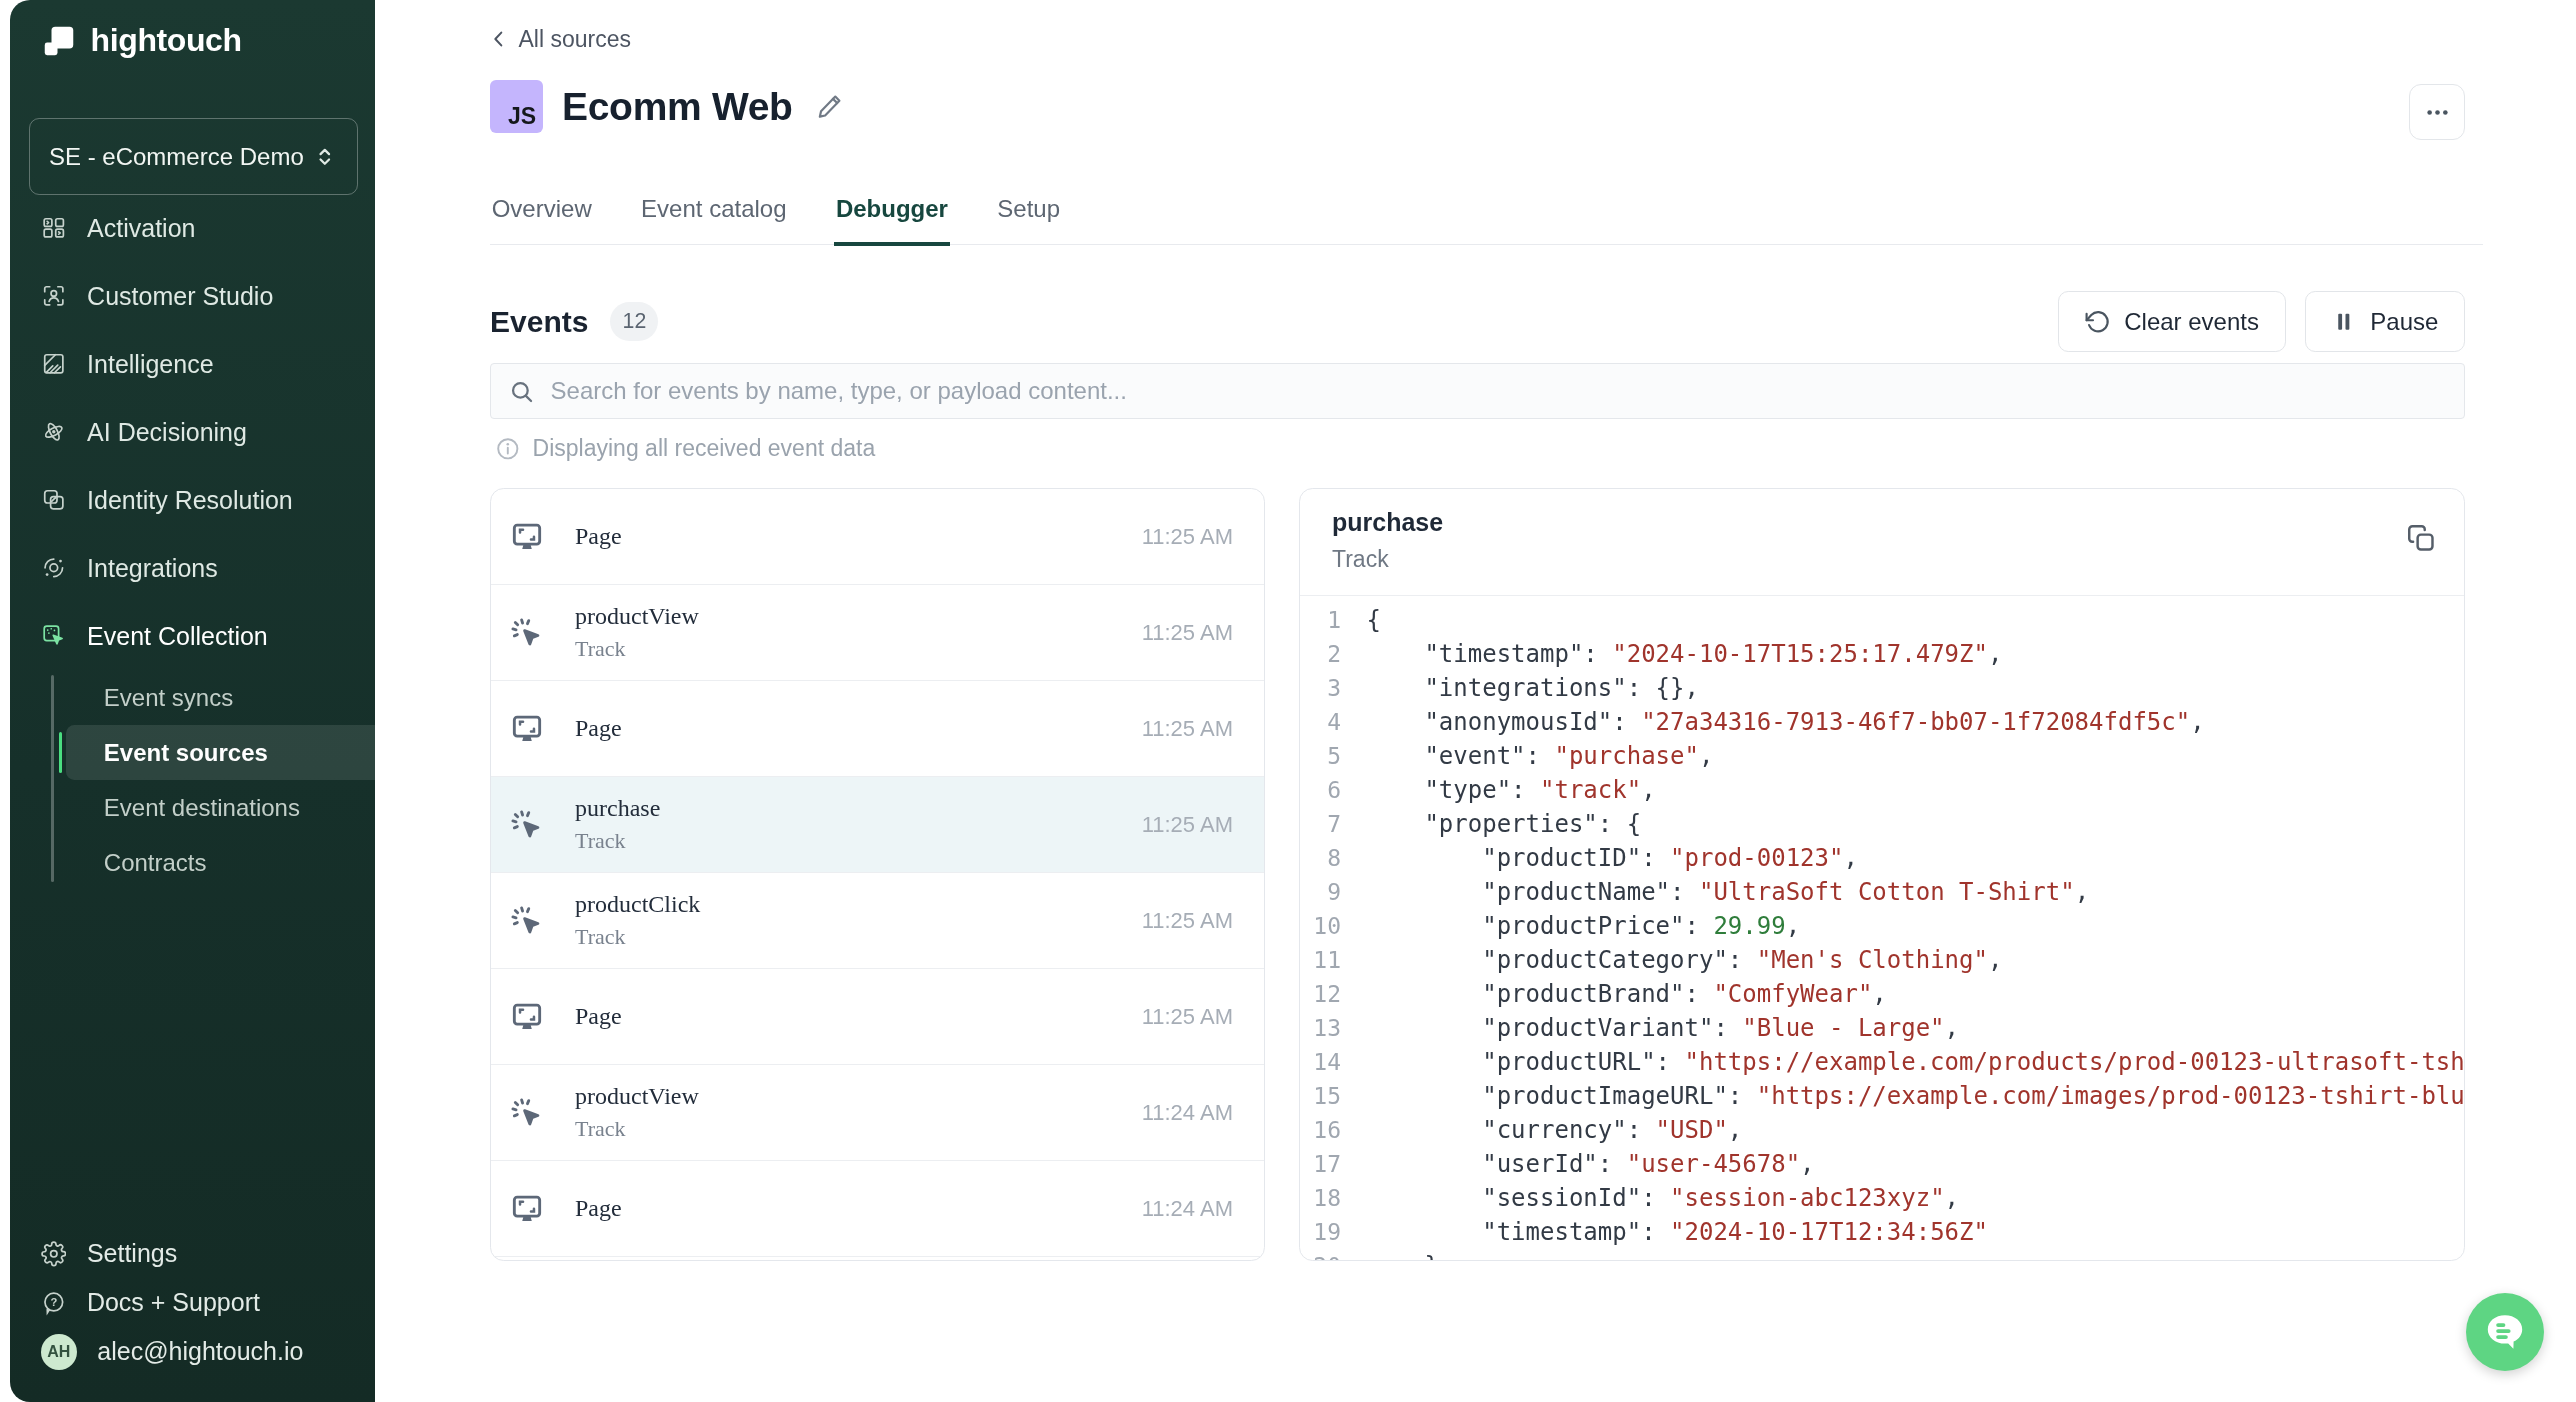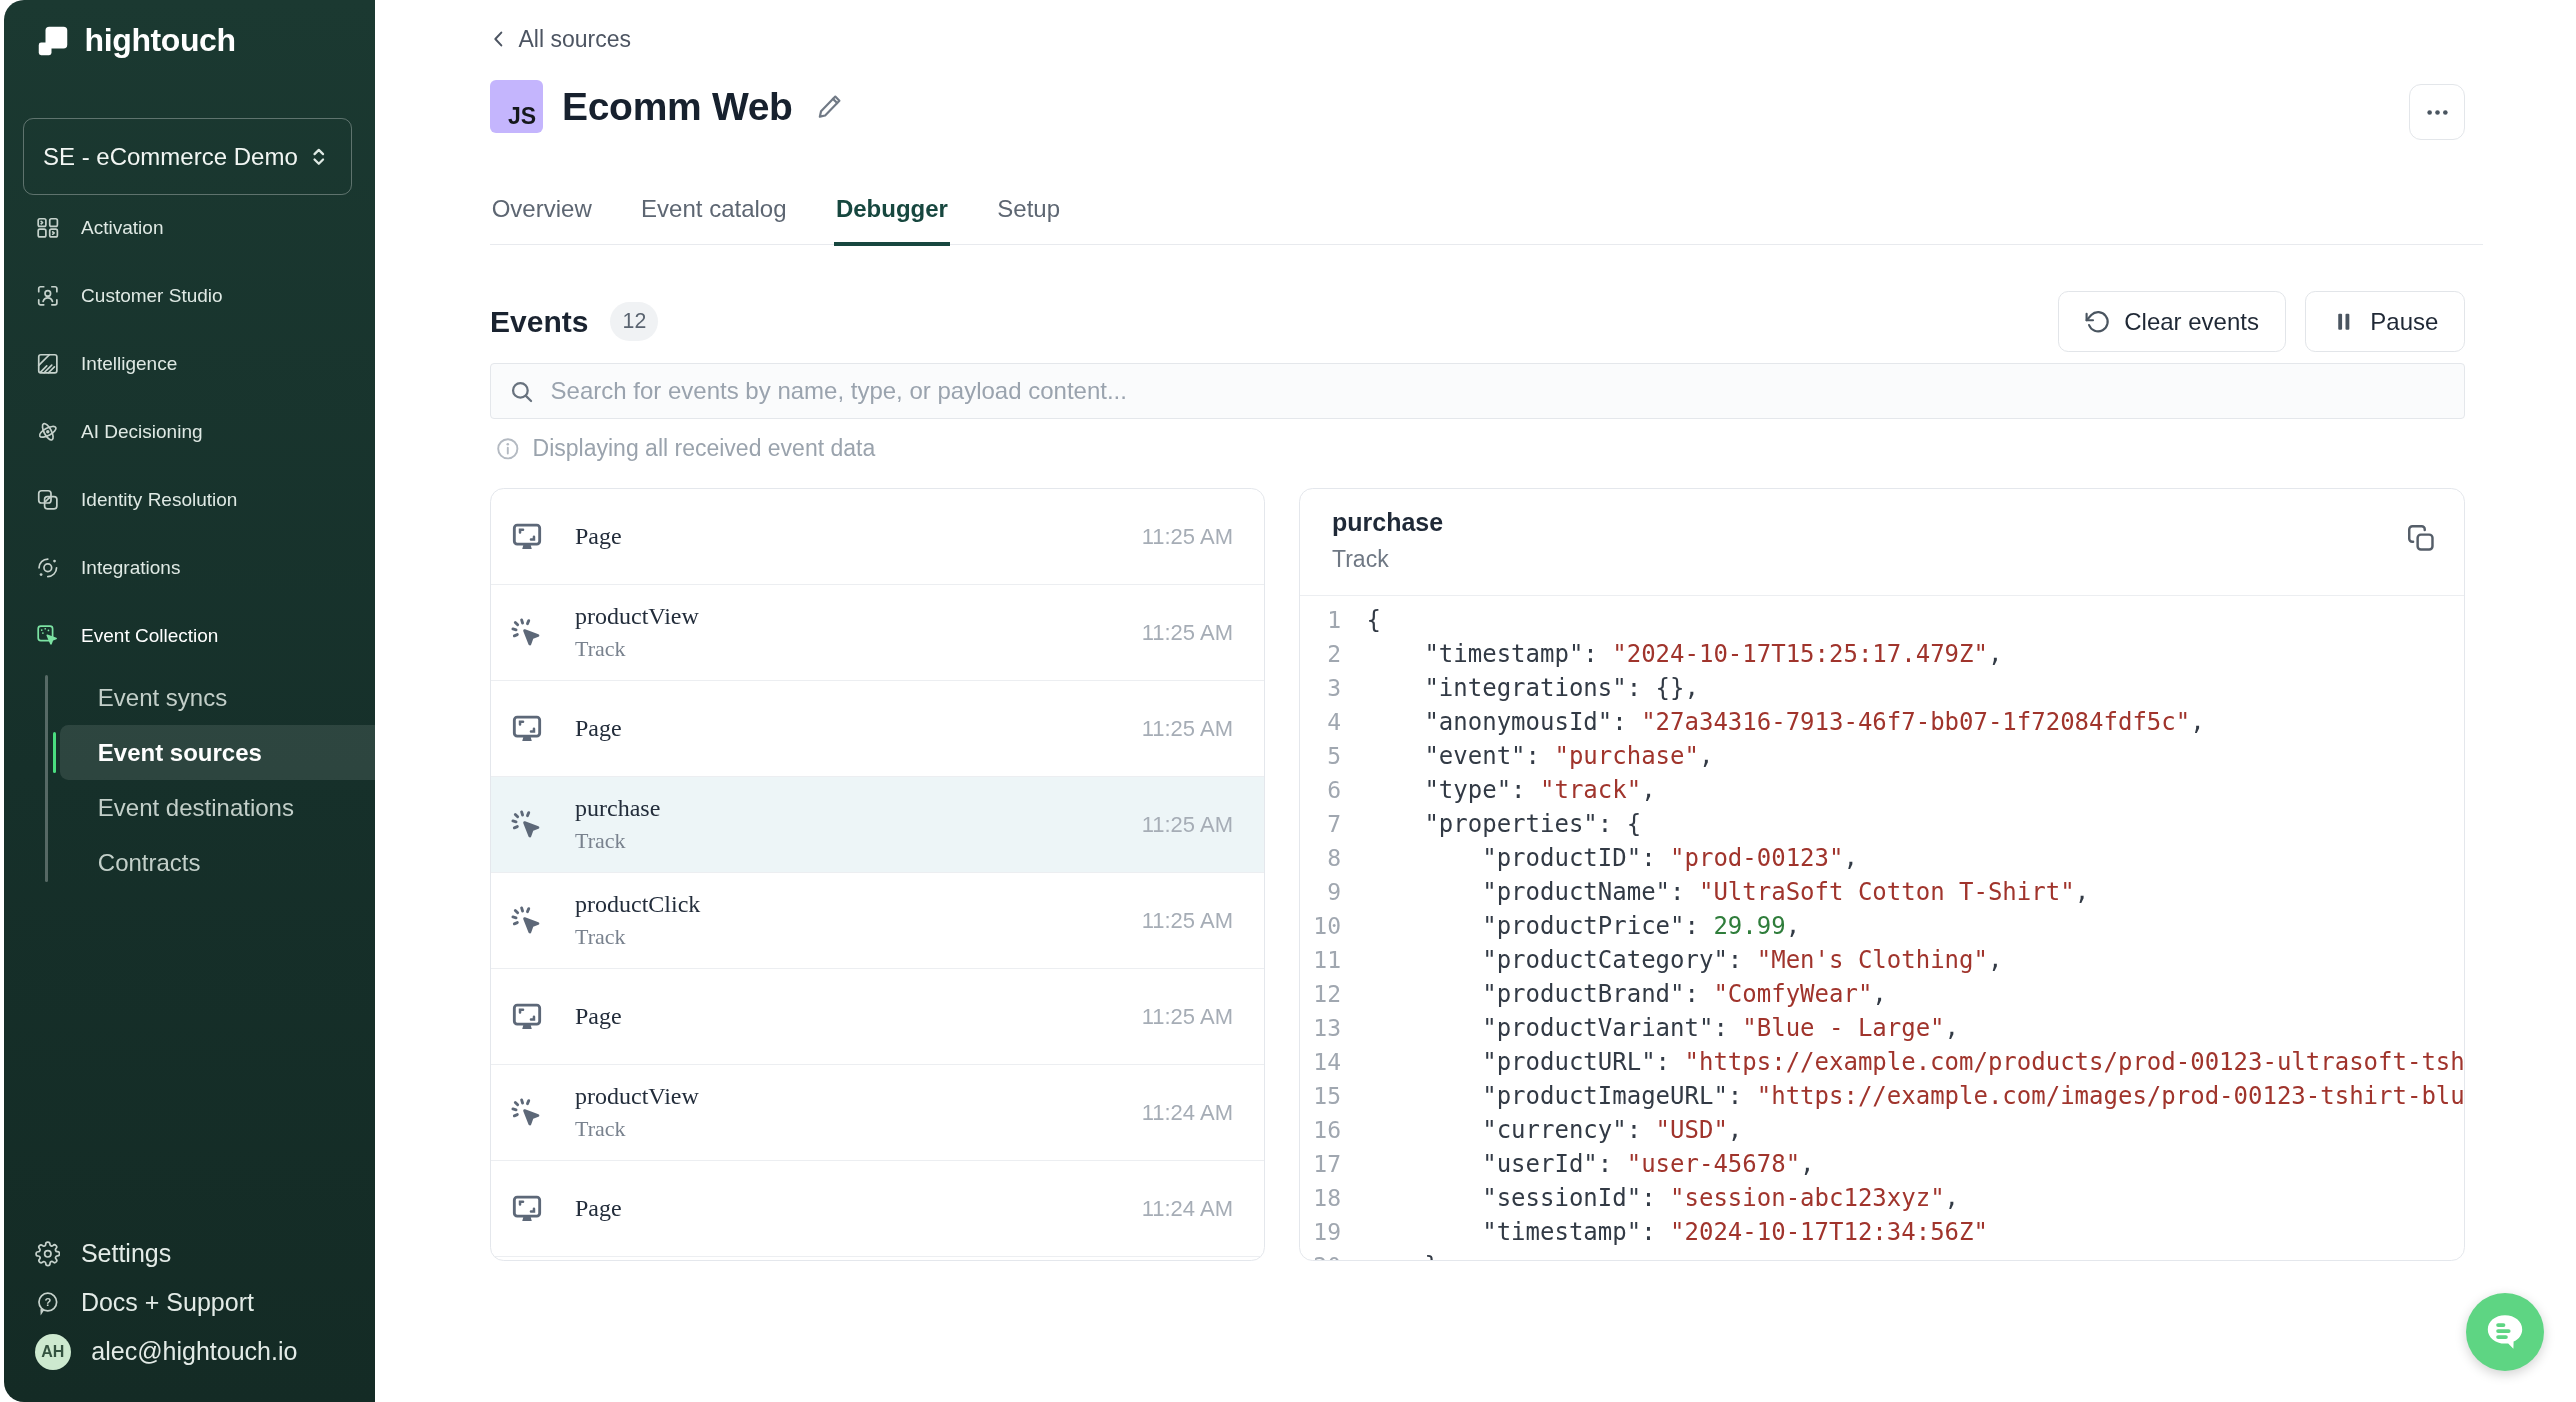--- a/index.html
+++ b/index.html
@@ -5,36 +5,36 @@
   html,body{margin:0;padding:0;}
   body{
     width:2576px;height:1402px;position:relative;overflow:hidden;
     background:#ffffff;font-family:"Liberation Sans",sans-serif;
     -webkit-font-smoothing:antialiased;
   }
   svg{display:block;}
 
   
   .sidebar{
-    position:absolute;left:4px;top:0;width:404px;height:1402px;
+    position:absolute;left:10px;top:0;width:404px;height:1402px;
     background:linear-gradient(180deg,#1b3931 0%,#16302a 55%,#142b25 100%);
     border-radius:20px;
   }
   .logo-row{position:absolute;left:31px;top:22px;display:flex;align-items:center;gap:13.6px;}
   .logo-text{color:#fff;font-size:32px;font-weight:700;letter-spacing:-0.4px;}
   .workspace{
     position:absolute;left:19px;top:90px;width:329px;height:77px;box-sizing:border-box;
     border:1.7px solid rgba(255,255,255,0.30);border-radius:10.2px;
     display:flex;align-items:center;padding:0 19px;cursor:pointer;margin-top:28px;
   }
   .workspace-label{color:#f2f6f3;font-size:24px;flex:1;}
   .nav{position:absolute;left:0;top:194px;right:0;}
   .nav-item{height:68px;display:flex;align-items:center;padding-left:31px;gap:20.5px;cursor:pointer;}
   .nav-item .nv-icon{width:25.6px;height:25.6px;color:#c6d2cc;flex:none;}
-  .nav-item .nv-label{color:#dfe9e4;font-size:19px;}
+  .nav-item .nv-label{color:#dfe9e4;font-size:25px;}
   .nav-item.ec .nv-icon{color:#7ce3a3;}
   .nav-item.ec .nv-label{color:#ffffff;}
   .subnav{position:relative;margin-left:41px;padding-left:8px;}
   .subnav .guide{position:absolute;left:0;top:5.1px;bottom:8.5px;width:2.6px;background:rgba(255,255,255,0.28);border-radius:1.7px;}
   .sub-item{position:relative;height:55px;display:flex;align-items:center;margin:0 17px 0 6.8px;
     padding-left:38px;border-radius:8.5px;cursor:pointer;color:#c3cfc9;font-size:24px;}
   .sub-item.active{background:rgba(255,255,255,0.10);color:#ffffff;font-weight:700;}
   .sub-item.active::before{content:"";position:absolute;left:-6.8px;top:6.8px;bottom:6.8px;width:3.4px;background:#4ade80;border-radius:1.7px;}
   .side-footer{position:absolute;left:24px;bottom:25.6px;right:17px;display:flex;flex-direction:column;gap:0;}
   .foot-item{height:49px;display:flex;align-items:center;gap:20.5px;padding-left:6.8px;cursor:pointer;}

